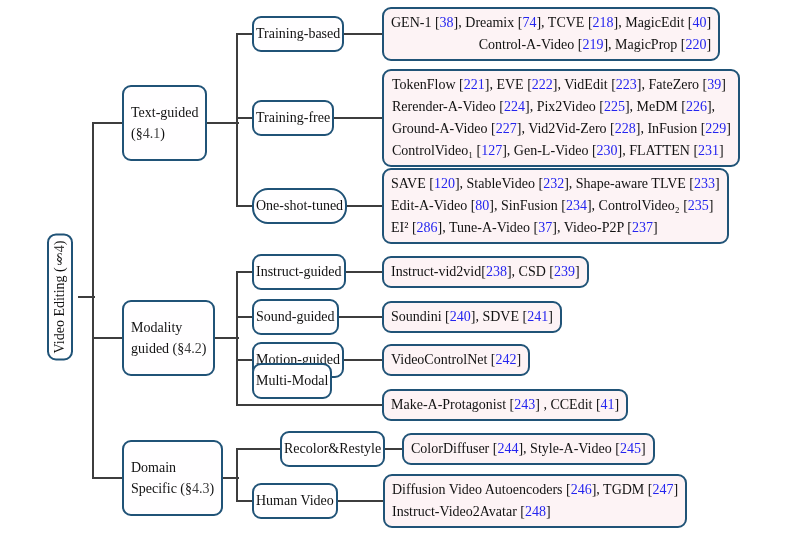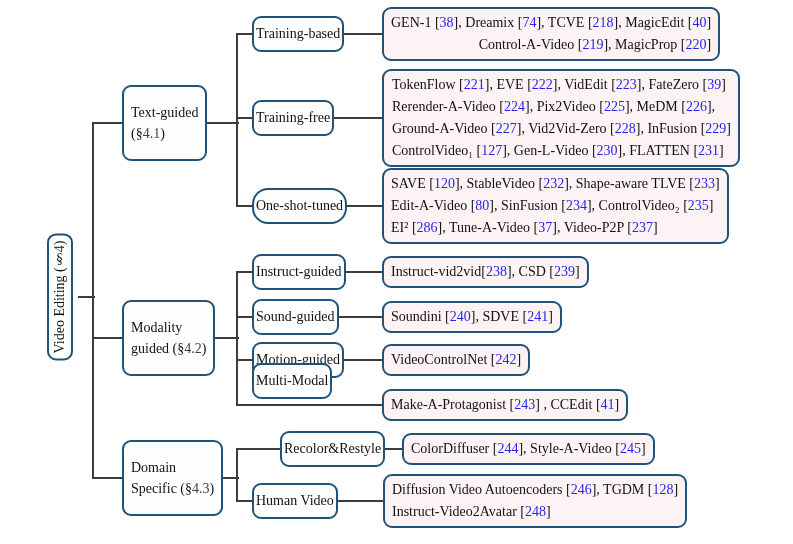--- a/index.html
+++ b/index.html
@@ -106,17 +106,17 @@
   <div class="node leaf" style="left:382px;top:360px;">
     <div class="rich">VideoControlNet [<span class="cite">242</span>]</div>
   </div>
   <div class="node leaf" style="left:382px;top:405px;">
     <div class="rich">Make-A-Protagonist [<span class="cite">243</span>] , CCEdit [<span class="cite">41</span>]</div>
   </div>
   <div class="node leaf" style="left:402px;top:449px;">
     <div class="rich">ColorDiffuser [<span class="cite">244</span>], Style-A-Video [<span class="cite">245</span>]</div>
   </div>
   <div class="node leaf" style="left:383px;top:501px;">
-    <div class="rich">Diffusion Video Autoencoders [<span class="cite">246</span>], TGDM [<span class="cite">128</span>]</div>
+    <div class="rich">Diffusion Video Autoencoders [<span class="cite">246</span>], TGDM [<span class="cite">247</span>]</div>
     <div class="rich">Instruct-Video2Avatar [<span class="cite">248</span>]</div>
   </div>
 
 </div>
 
 </body></html>

